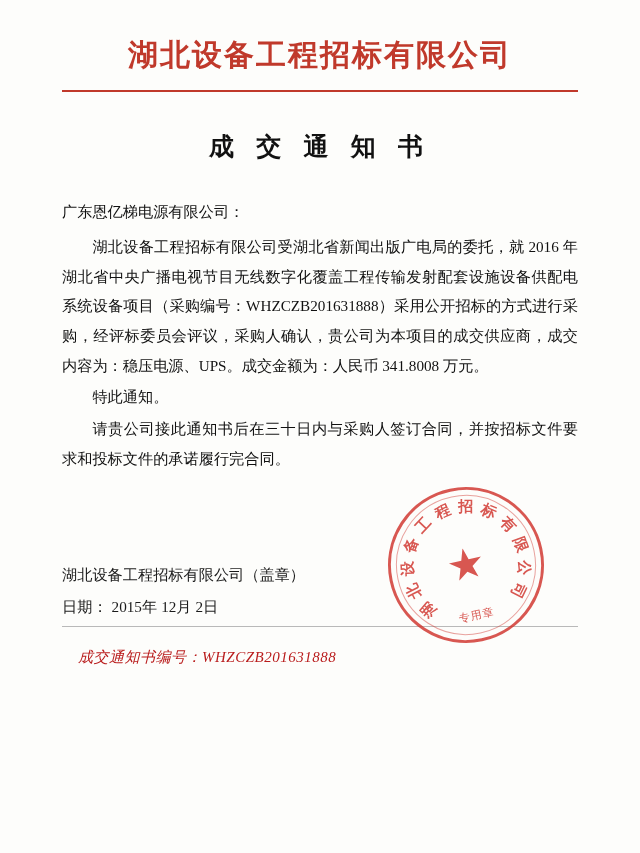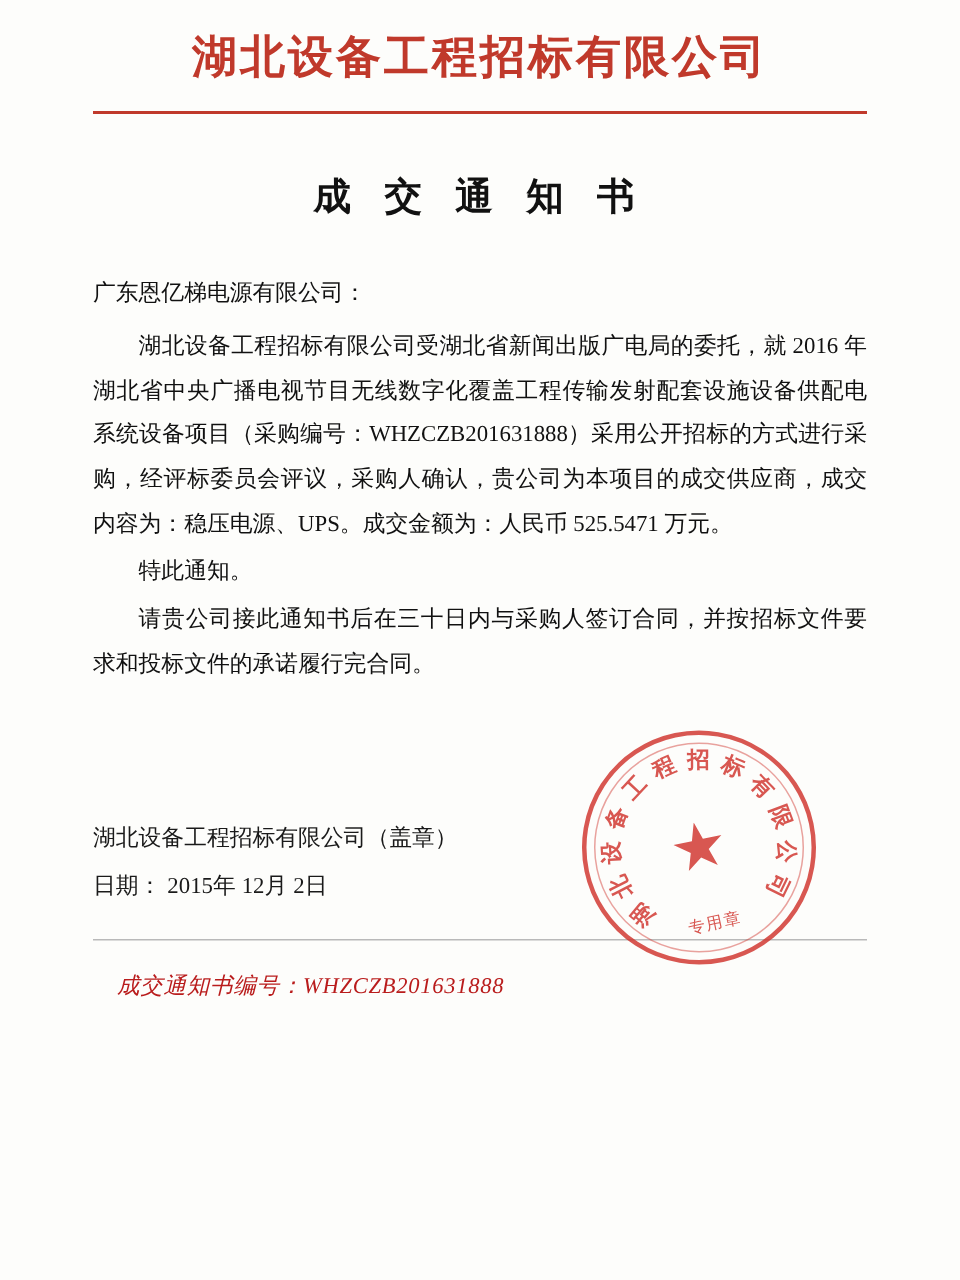--- a/index.html
+++ b/index.html
@@ -20,21 +20,21 @@
     position: relative;
     width: 640px;
     height: 853px;
     background: #fdfdfb;
     box-sizing: border-box;
     padding: 0 62px;
   }
 
   
   .letterhead {
-    padding-top: 20px;
+    padding-top: 36px;
     text-align: center;
   }
   .company-title {
     font-family: "Liberation Serif", "DejaVu Serif", serif;
     color: #c0392b;
     font-size: 30px;
     font-weight: bold;
     letter-spacing: 2px;
     line-height: 1.25;
     white-space: nowrap;
@@ -169,21 +169,21 @@
 
   <div class="letterhead">
     <div class="company-title">湖北设备工程招标有限公司</div>
     <div class="header-rule"></div>
   </div>
 
   <div class="doc-title">成 交 通 知 书</div>
 
   <div class="body-wrap">
     <div class="addressee">广东恩亿梯电源有限公司：</div>
-    <p class="para">湖北设备工程招标有限公司受湖北省新闻出版广电局的委托，就 2016 年湖北省中央广播电视节目无线数字化覆盖工程传输发射配套设施设备供配电系统设备项目（采购编号：WHZCZB201631888）采用公开招标的方式进行采购，经评标委员会评议，采购人确认，贵公司为本项目的成交供应商，成交内容为：稳压电源、UPS。成交金额为：人民币 525.5471 万元。</p>
+    <p class="para">湖北设备工程招标有限公司受湖北省新闻出版广电局的委托，就 2016 年湖北省中央广播电视节目无线数字化覆盖工程传输发射配套设施设备供配电系统设备项目（采购编号：WHZCZB201631888）采用公开招标的方式进行采购，经评标委员会评议，采购人确认，贵公司为本项目的成交供应商，成交内容为：稳压电源、UPS。成交金额为：人民币 341.8008 万元。</p>
     <p class="para">特此通知。</p>
     <p class="para">请贵公司接此通知书后在三十日内与采购人签订合同，并按招标文件要求和投标文件的承诺履行完合同。</p>
   </div>
 
   <div class="sign-block">
     <div>湖北设备工程招标有限公司（盖章）</div>
     <div class="sign-date">
       <span>日期：</span><span class="date-gap"></span><span>2015</span><span>年</span><span class="date-gap"></span><span>12</span><span>月</span><span class="date-gap"></span><span>2</span><span>日</span>
     </div>
   </div>

